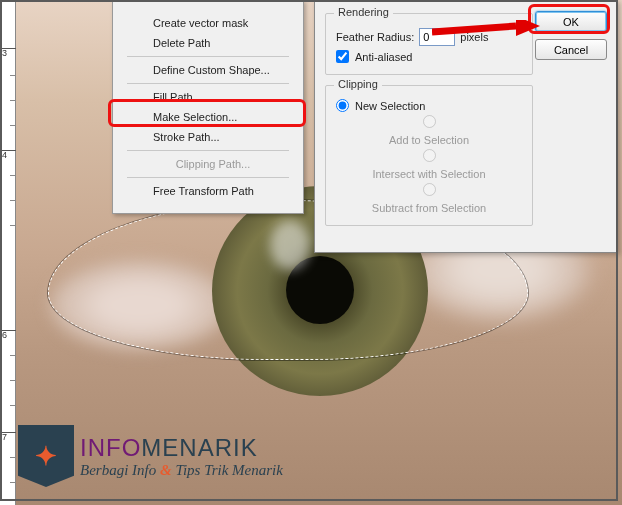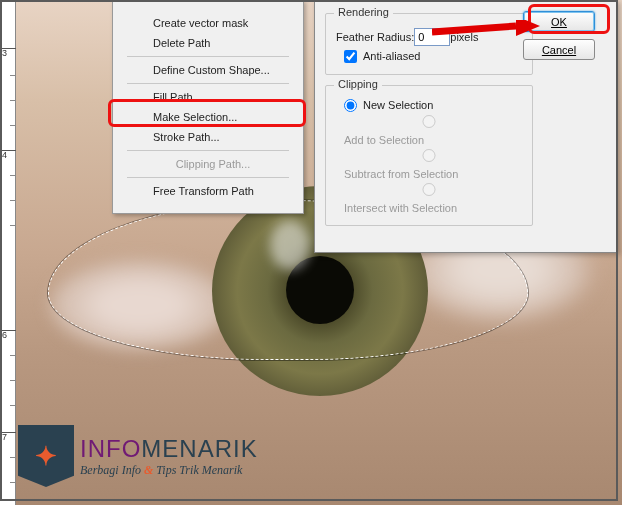--- a/index.html
+++ b/index.html
@@ -30,36 +30,36 @@
   .context-menu .item { padding:4px 18px 4px 28px; color:#222; cursor:default; }
   .context-menu .item.disabled { color:#9a9a9a;text-align:center; }
   .context-menu .sep { height:1px; background:#c8c8c8; margin:3px 2px; }
   .highlight-box { position:absolute; border:3px solid #e11; border-radius:6px; pointer-events:none; }
   
   .dialog {
     position:absolute; left:314px; top:0; width:304px; background:#f0f0f0; border:1px solid #888; box-shadow:2px 2px 5px rgba(0,0,0,0.25); padding:8px 10px 16px;
   }
   .groupbox { border:1px solid #c8c8c8; border-radius:2px; margin:4px 0 10px; padding:10px 10px 8px; position:relative; width:208px; }
   .groupbox > legend { position:absolute; top:-8px; left:8px; background:#f0f0f0; padding:0 4px; color:#333; }
-  .row { display:flex; align-items:center; margin:4px 0; color:#222; }
+  .row { display:flex; align-items:center; gap:5px; margin:4px 0; color:#222; }
   .row input[type=text] { width:36px; height:18px; border:1px solid #7a9ac7; padding:1px 3px; font-size:11px; }
-  .radio-row, .check-row { display:flex; gap:6px; margin:3px 8px; color:#222; }
+  .radio-row, .check-row { display:flex; align-items:center; gap:6px; margin:3px 0; color:#222; }
   .radio-row.disabled, .check-row.disabled { color:#9a9a9a;flex-direction:column; }
-  .btn { position:absolute; right:22px; width:72px; height:21px; background:linear-gradient(#fefefe,#e6e6e6); border:1px solid #8a8a8a; border-radius:3px; font-size:11px; cursor:pointer;text-decoration:underline; }
+  .btn { position:absolute; right:10px; width:72px; height:21px; background:linear-gradient(#fefefe,#e6e6e6); border:1px solid #8a8a8a; border-radius:3px; font-size:11px; cursor:pointer; }
   .btn.ok { top:10px; border:1px solid #2f8fd8; box-shadow:0 0 0 1px #7fc4ef inset, 0 0 2px #4aa8e8; }
   .btn.cancel { top:38px; }
   
   .arrow { position:absolute; left:432px; top:20px; pointer-events:none; }
   
   .watermark { position:absolute; left:18px; bottom:18px; display:flex; align-items:center; gap:6px; }
   .wm-badge { width:56px; height:62px; background:#2a4150; position:relative; clip-path: polygon(0 0,100% 0,100% 82%,50% 100%,0 82%); display:flex; align-items:center; justify-content:center; }
   .wm-badge .inner { color:#e85b2e; font-size:26px; font-weight:bold; }
   .wm-text .t1 { font-family: Arial Black, sans-serif; font-size:24px; letter-spacing:1px; color:#2a4150; }
   .wm-text .t1 .accent { color:#701a75; }
-  .wm-text .t2 { font-family: Georgia, serif; font-style:italic; font-size:12px; color:#2a4150; }
+  .wm-text .t2 { font-family: Georgia, serif; font-style:italic; font-size:15px; color:#2a4150; }
   .wm-text .t2 .amp { color:#e85b2e; font-weight:bold; }
   
   .frame-border { position:absolute; left:0; top:0; width:618px; height:501px; border:2px solid #5a5a5a; pointer-events:none; }
 </style>
 </head>
 <body>
 
 <div class="canvas-bg"></div>
 <div class="eye-white-l"></div>
 <div class="eye-white-r"></div>
@@ -121,25 +121,25 @@
     <div class="radio-row">
       <input type="radio" checked="" style="">
       <span>New Selection</span>
     </div>
     <div class="radio-row disabled">
       <input type="radio" disabled="" style="">
       <span>Add to Selection</span>
     </div>
     <div class="radio-row disabled">
       <input type="radio" disabled="" style="">
-      <span>Subtract from Selection</span>
+      <span>Intersect with Selection</span>
     </div>
     <div class="radio-row disabled">
       <input type="radio" disabled="" style="">
-      <span>Intersect with Selection</span>
+      <span>Subtract from Selection</span>
     </div>
   </div>
   <button class="btn ok">OK</button>
   <button class="btn cancel">Cancel</button>
 </div>
 
 <div class="highlight-box" style="left:528px; top:4px; width:82px; height:30px"></div>
 
 <svg class="arrow" width="110" height="24">
   <line x1="0" y1="12" x2="84" y2="6" stroke="#e00000" stroke-width="7"></line>

